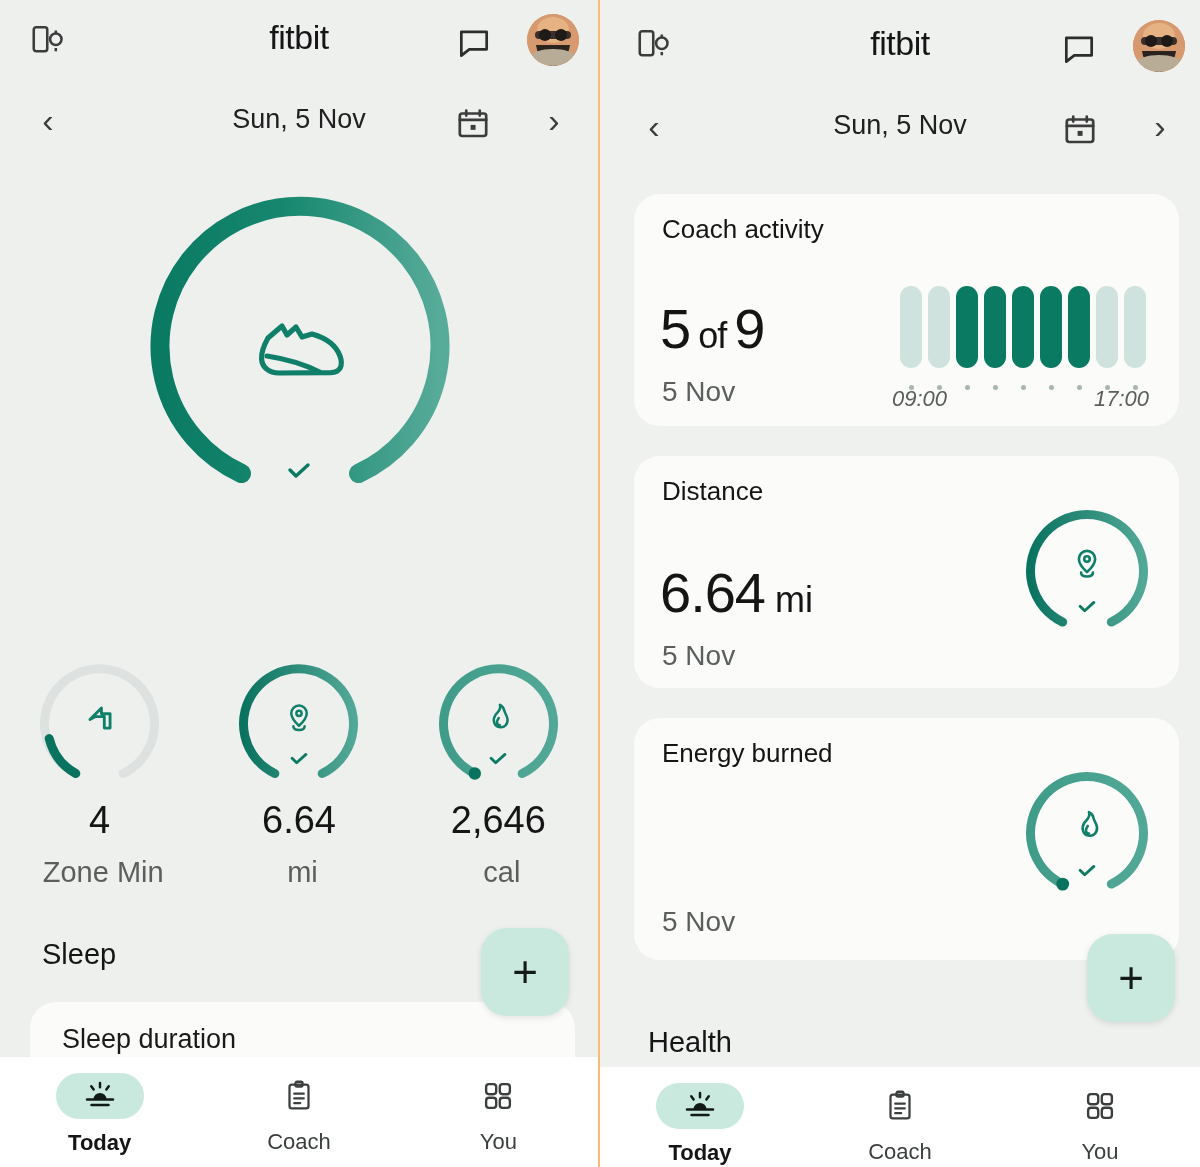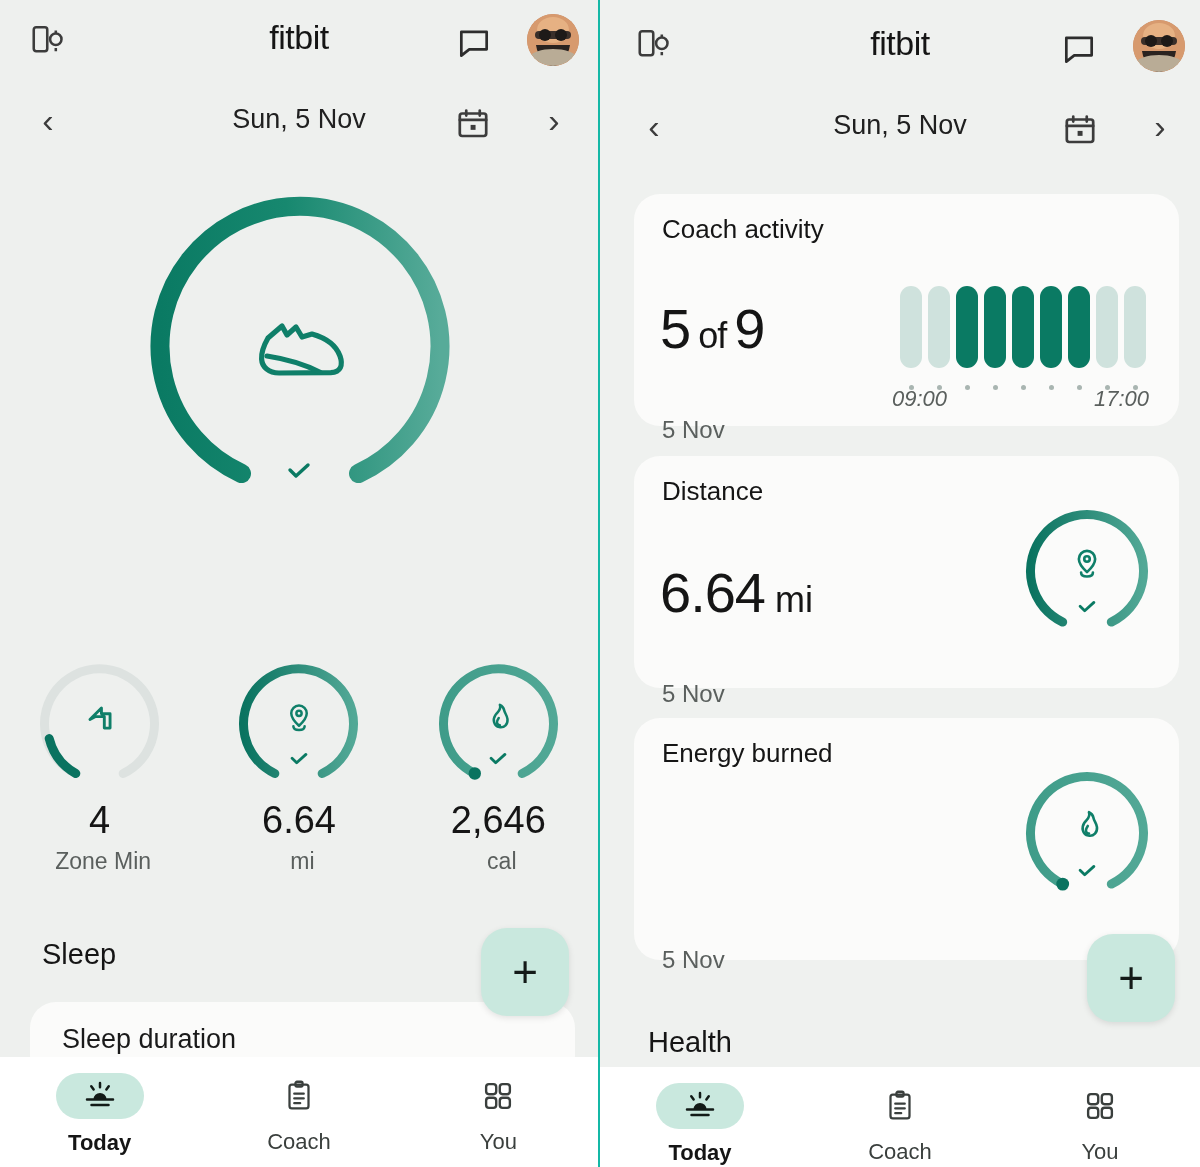--- a/index.html
+++ b/index.html
@@ -2,21 +2,21 @@
 <html><head>
 <meta charset="utf-8">
 <style>
   html,body{margin:0;padding:0;}
   body{
     width:1200px;height:1167px;overflow:hidden;
     background:#ffffff;
     font-family:"Liberation Sans", sans-serif;
     -webkit-font-smoothing:antialiased;
   }
-  .screens{display:flex;width:1200px;height:1167px;background:#14b8a6;}
+  .screens{display:flex;width:1200px;height:1167px;background:#fdba74;}
   .phone{position:relative;width:598px;height:1167px;background:#eef0ee;overflow:hidden;}
   .phone.right{width:600px;margin-left:2px;background:#eff1ef;}
 
   
   .topbar{position:relative;height:84px;}
   .topbar .devices{position:absolute;left:30px;top:22px;}
   .brand{position:absolute;width:100%;text-align:center;top:18px;
     font-size:34px;font-weight:400;letter-spacing:-0.5px;color:#151515;}
   .chat{position:absolute;top:24px;}
   .avatar{position:absolute;top:14px;width:52px;height:52px;border-radius:50%;
@@ -40,36 +40,36 @@
   .biglabel{position:absolute;left:0;right:0;top:600px;text-align:center;
     font-size:25px;color:#5a5f5d;}
 
   
   .metrics{position:absolute;left:0;top:662px;width:598px;display:flex;}
   .metric{flex:1;text-align:center;}
   .metric .ringwrap{position:relative;width:125px;height:125px;margin:0 auto;}
   .metric .ringwrap .mi{position:absolute;left:50%;top:46%;transform:translate(-50%,-50%);}
   .metric .mcheck{position:absolute;left:50%;top:90px;transform:translateX(-50%);}
   .metric .mval{margin-top:12px;font-size:38px;color:#151515;font-weight:400;}
-  .metric .munit{margin-top:6px;font-size:23px;color:#5a5f5d;padding-left:7px;}
+  .metric .munit{margin-top:14px;font-size:29px;color:#5a5f5d;padding-left:7px;}
 
   
   .sectiontitle{position:absolute;font-size:29px;color:#151515;font-weight:400;}
   .sleepcard{position:absolute;left:30px;top:1002px;width:545px;height:80px;
     background:#fbfbfa;border-radius:26px;}
   .sleepcard .ct{position:absolute;left:32px;top:22px;font-size:27px;color:#1a1a1a;}
 
   
   .card{position:absolute;left:634px;background:#fbfbfa;border-radius:26px;}
   .card .ctitle{position:absolute;left:28px;top:20px;font-size:26px;color:#151515;}
   .card .cbig{position:absolute;left:26px;font-size:56px;color:#151515;font-weight:400;
     letter-spacing:-1px;white-space:nowrap;}
   .card .cbig .unit{font-size:36px;letter-spacing:0;}
   .card .cbig .ofw{font-size:36px;color:#151515;text-align:right;}
-  .card .cdate{position:absolute;left:28px;font-size:24px;color:#5a5f5d;margin-top:40px;}
+  .card .cdate{position:absolute;left:28px;font-size:28px;color:#5a5f5d;}
 
   
   .bars{position:absolute;display:flex;gap:6px;align-items:flex-end;}
   .bar{width:22px;height:82px;border-radius:11px;}
   .dots{position:absolute;display:flex;gap:6px;}
   .dot{width:22px;text-align:center;}
   .dot i{display:inline-block;width:5px;height:5px;border-radius:50%;background:#a9b5b1;}
   .tick{position:absolute;font-size:22px;color:#5a5f5d;font-style:italic;}
 
   

